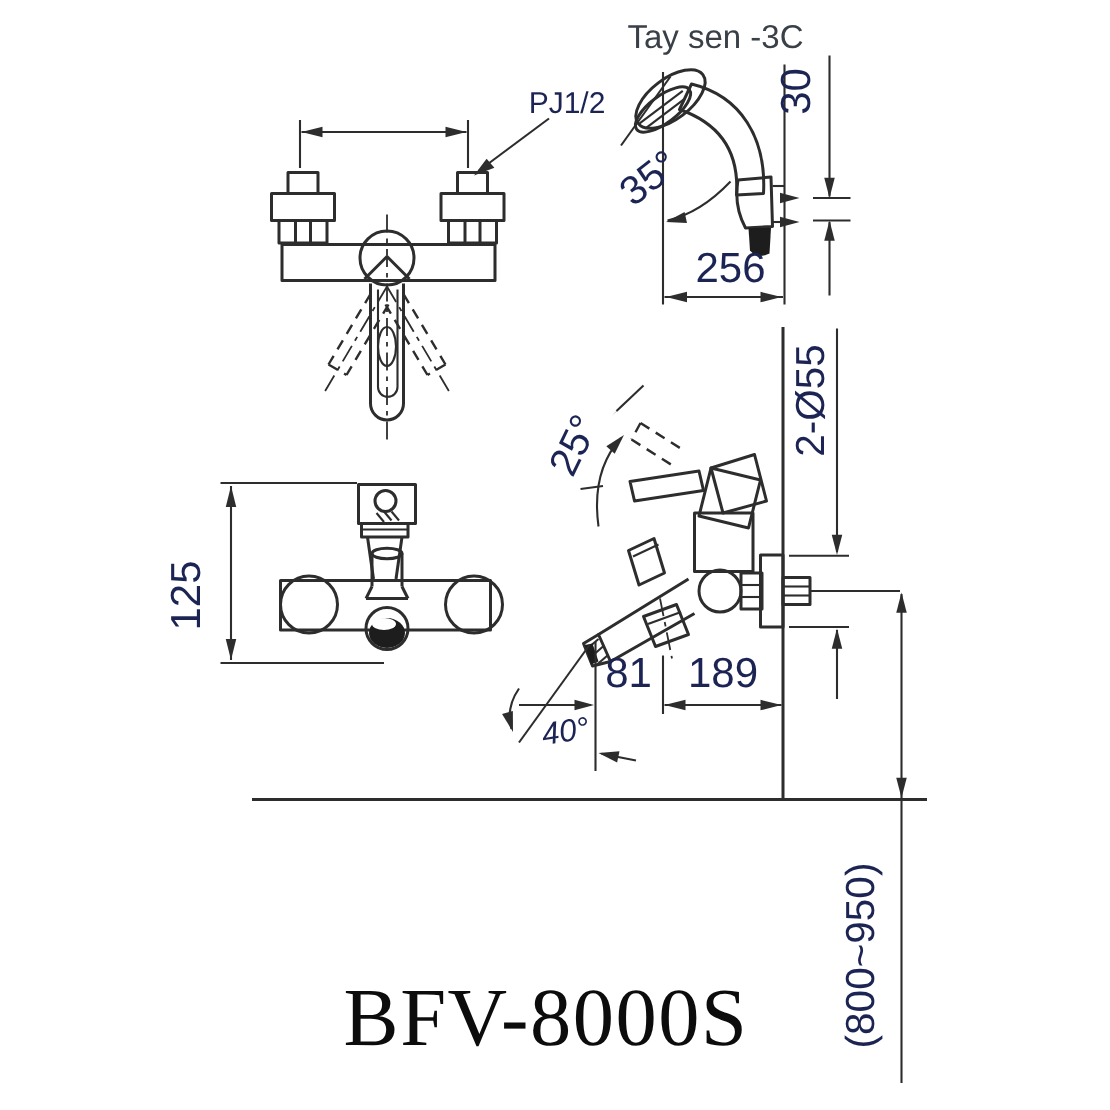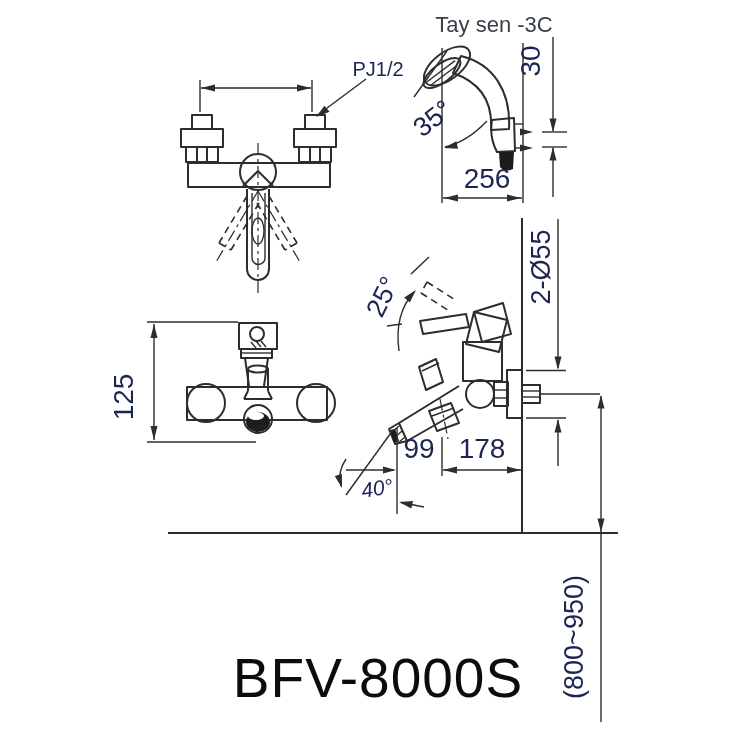--- a/index.html
+++ b/index.html
@@ -210,36 +210,36 @@
       <path class="thin" d="M346,459 Q337,472 341,486"></path>
       <polygon class="arr" points="342,488 341.9,474 334.7,476"></polygon>
       <line class="thin" x1="424" y1="507" x2="401" y2="502.5"></line>
       <polygon class="arr" points="399,502 411.4,508.4 413,500.9"></polygon>
     </g>
   </svg>
 
 
   <span class="lbl t-thread" style="left:378px;top:69px;">PJ1/2</span>
 
-  <span class="lbl t-shower" style="left:477px;top:25px;margin-left:17px;">Tay sen -3C</span>
+  <span class="lbl t-shower" style="left:477px;top:25px;">Tay sen -3C</span>
 
   <span class="lbl rot90" style="left:531px;top:61px;">30</span>
 
   <span class="lbl t-a35" style="left:433px;top:119px;">35°</span>
 
   <span class="lbl" style="left:487px;top:179px;">256</span>
 
   <span class="lbl rot90 t-flange" style="left:541px;top:267px;">2-Ø55</span>
 
   <span class="lbl rot90" style="left:124px;top:397px;">125</span>
 
   <span class="lbl t-a25" style="left:383px;top:297px;">25°</span>
 
-  <span class="lbl" style="left:419px;top:449px;">99</span>
-
-  <span class="lbl" style="left:482px;top:449px;">178</span>
+  <span class="lbl" style="left:419px;top:449px;">81</span>
+
+  <span class="lbl" style="left:482px;top:449px;">189</span>
 
   <span class="lbl t-a40" style="left:377px;top:488px;">40°</span>
 
   <span class="lbl rot90 t-install" style="left:574px;top:637px;">(800~950)</span>
 
-  <span class="lbl t-title" style="left:378px;top:678px;">BFV-8000S</span>
+  <span class="lbl t-title" style="left:364px;top:678px;font-family:Liberation Serif, serif;">BFV-8000S</span>
 </div>
 
 </body></html>

